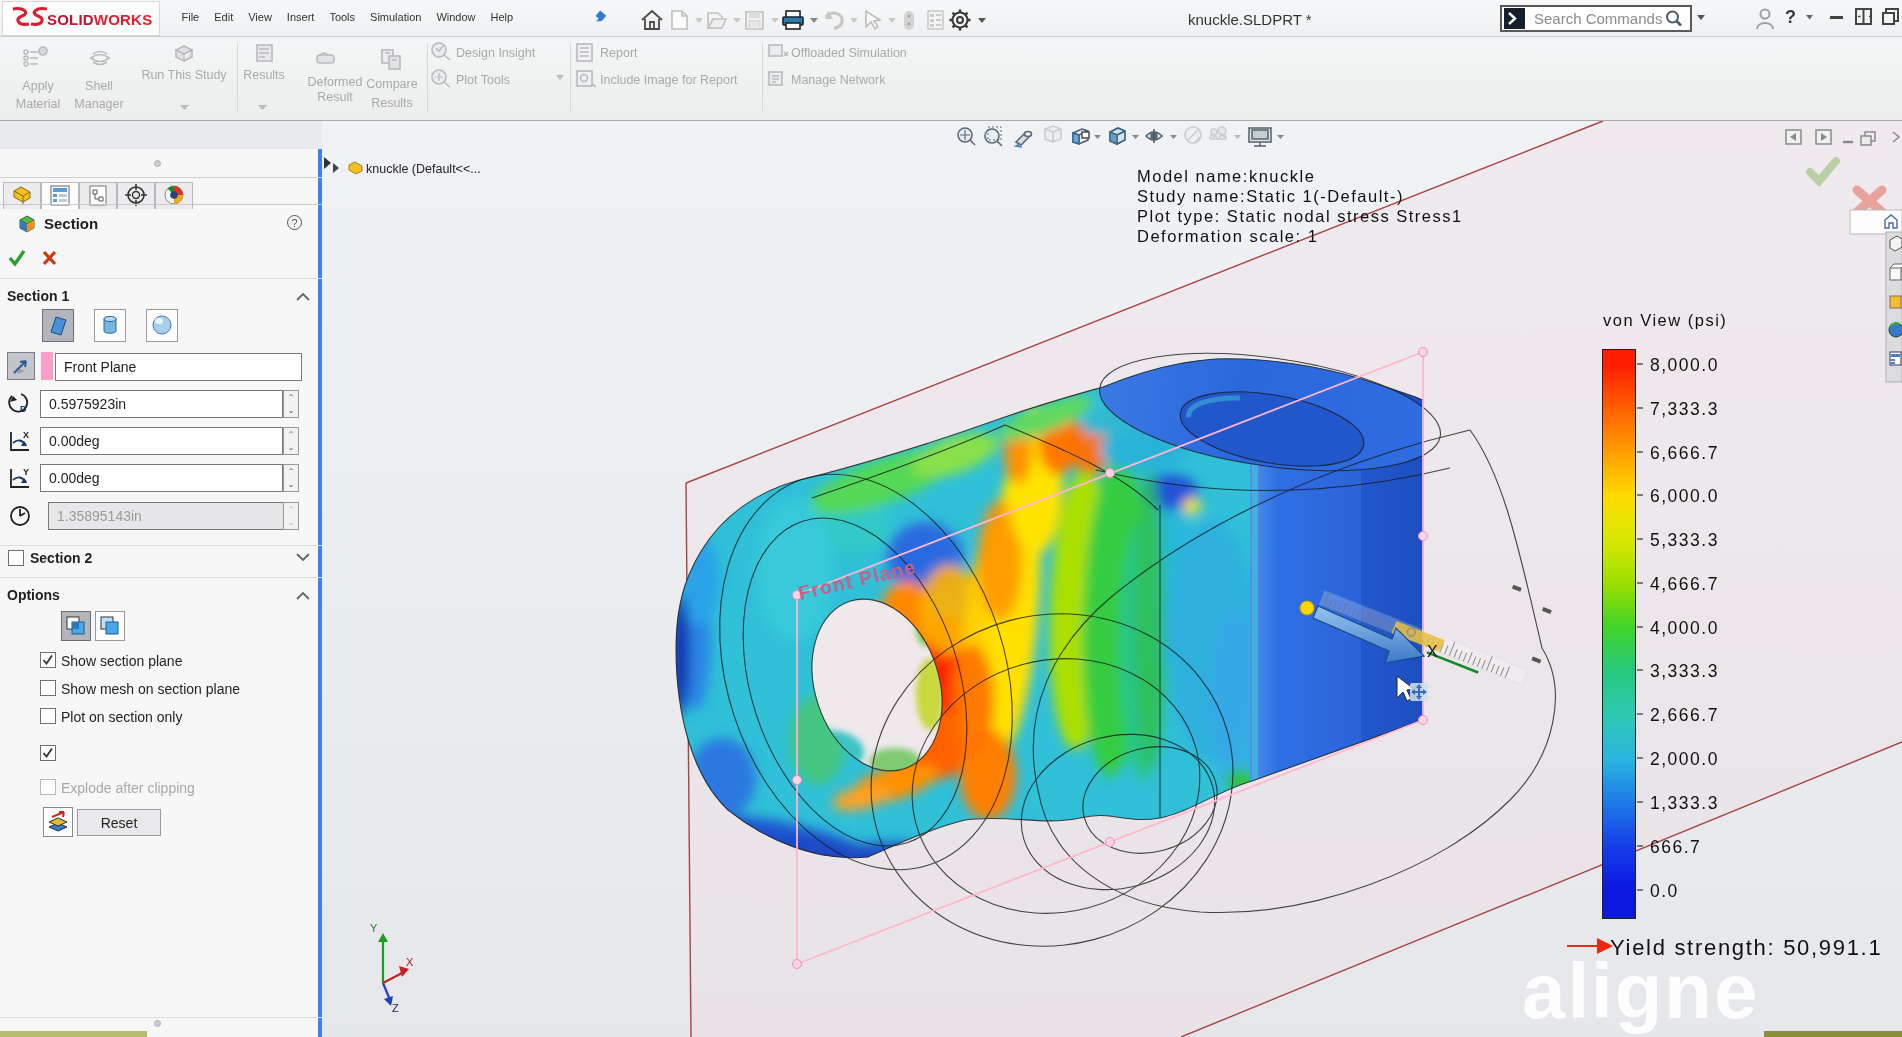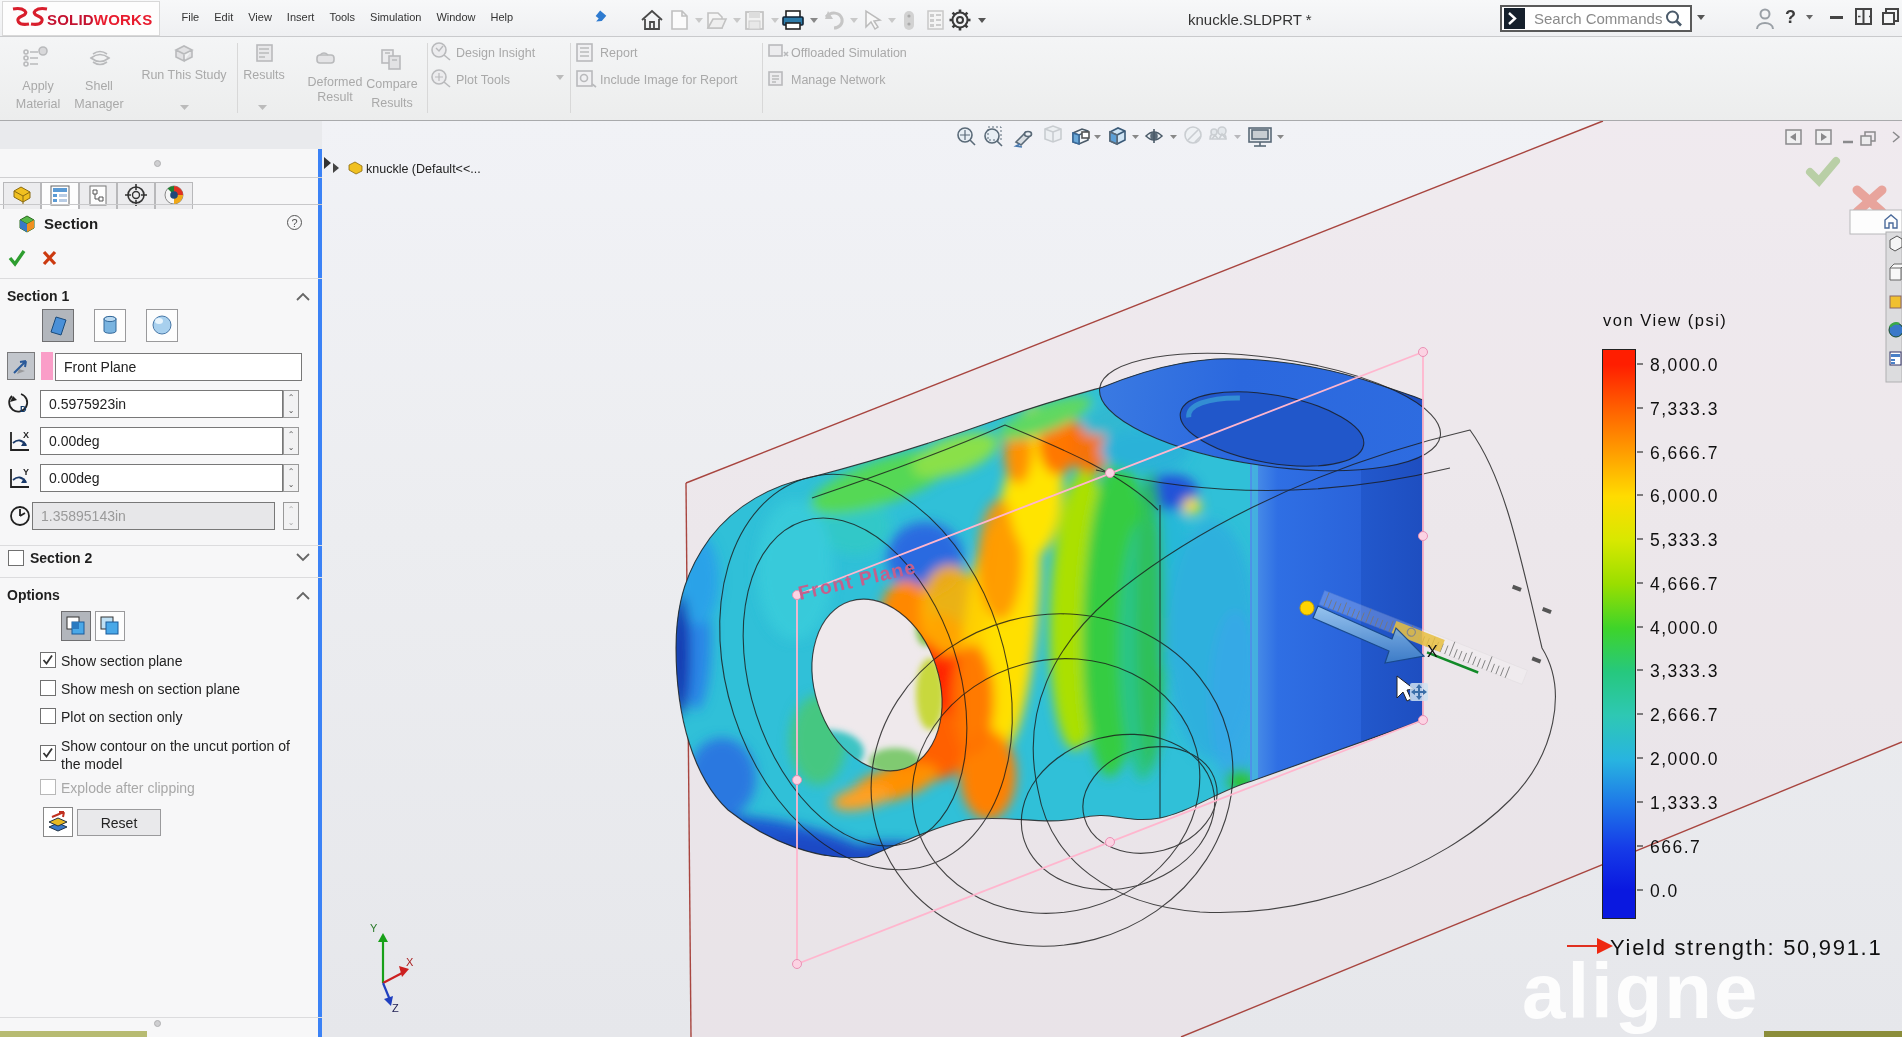--- a/index.html
+++ b/index.html
@@ -648,21 +648,21 @@
         <path d="M5 14 q7 -6 13 2" fill="none" stroke="#1a3a6a" stroke-width="1.8"></path>
         <path d="M16 12 l3 5 l-6 0" fill="#1a3a6a"></path>
         <text x="15" y="9" font-size="9" font-weight="bold" fill="#222">Y</text>
       </svg>
     <div class="inbox" style="left:40px;top:315px;width:243px">0.00deg</div>
     <div class="spin" style="left:283px;top:315px">⌃<br>⌄</div>
     <svg style="position:absolute;left:8px;top:355px" width="24" height="24" viewBox="0 0 24 24">
         <circle cx="12" cy="12" r="9" fill="none" stroke="#222" stroke-width="1.8"></circle>
         <path d="M12 12 L12 5 M12 12 L17 9" stroke="#222" stroke-width="1.8"></path>
       </svg>
-    <div class="inbox" style="left:32px;top:353px;width:243px;background:#e7e7e9;color:#9a9a9a">1.35895143in</div>
+    <div class="inbox" style="left:48px;top:353px;width:243px;background:#e7e7e9;color:#9a9a9a">1.35895143in</div>
     <div class="spin" style="left:283px;top:353px;color:#aaa">⌃<br>⌄</div>
     <div class="divline" style="top:396px"></div>
     <div class="cb" style="left:8px;top:401px"></div>
     <div class="hdrrow" style="left:30px;top:401px">Section 2</div>
     <svg style="position:absolute;left:296px;top:404px" width="14" height="9">
         <path d="M1 1 l6 6 l6 -6" fill="none" stroke="#666" stroke-width="1.8"></path>
       </svg>
     <div class="divline" style="top:428px"></div>
     <div class="hdrrow" style="left:7px;top:438px">Options</div>
     <svg style="position:absolute;left:296px;top:442px" width="14" height="9">
@@ -683,39 +683,39 @@
           <path d="M2.5 7 l3 3.5 l5.5 -8" fill="none" stroke="#333" stroke-width="1.8"></path>
         </svg></div>
     <div class="cblbl" style="left:61px;top:504px">Show section plane</div>
     <div class="cb" style="left:40px;top:531px"></div>
     <div class="cblbl" style="left:61px;top:532px">Show mesh on section plane</div>
     <div class="cb" style="left:40px;top:559px"></div>
     <div class="cblbl" style="left:61px;top:560px">Plot on section only</div>
     <div class="cb" style="left:40px;top:596px"><svg width="14" height="14" viewBox="0 0 14 14">
           <path d="M2.5 7 l3 3.5 l5.5 -8" fill="none" stroke="#333" stroke-width="1.8"></path>
         </svg></div>
-    <div class="cblbl" style="left:61px;top:588px;width:240px;line-height:18px">Show contour on the uncut portion of the model</div>
     <div class="cb" style="left:40px;top:630px;border-color:#b8b8b8"></div>
     <div class="cblbl" style="left:61px;top:631px;color:#a8a8a8">Explode after clipping</div>
 
     <div style="position:absolute;left:43px;top:658px;width:30px;height:30px;background:#fff;border:1px solid #888"><svg width="28" height="28" viewBox="0 0 28 28">
           <path d="M5 19 l9 -4 l9 4 l-9 4 Z" fill="#3a78c8" stroke="#234"></path>
           <path d="M5 14 l9 -4 l9 4 l-9 4 Z" fill="#e8b820" stroke="#234"></path>
           <path d="M8 9 l12 -5 m0 0 l-5 0 m5 0 l-1 5" stroke="#c03020" stroke-width="2" fill="none"></path>
         </svg></div>
     <div style="position:absolute;left:77px;top:660px;width:84px;height:27px;background:#e9e9eb;border:1px solid #9a9a9c;font-size:14px;color:#222;text-align:center;line-height:26px">Reset</div>
     <div class="divline" style="top:868px"></div>
     <div style="position:absolute;left:154px;top:871px;width:7px;height:7px;border-radius:50%;background:#cfcfd1;border:1px solid #b0b0b2"></div>
   </div>
   <svg style="position:absolute;left:322px;top:156px" width="10" height="14">
       <path d="M2 1 l7 6 l-7 6 Z" fill="#333"></path>
     </svg>
   <div style="position:absolute;left:0;top:1031px;width:147px;height:6px;background:#b7bb72"></div>
   <div style="position:absolute;left:1764px;top:1031px;width:138px;height:6px;background:#8b8d3a"></div>
 
+  <div class="vptext" style="left:1137px;top:166px;line-height:20px">Model name:knuckle<br>Study name:Static 1(-Default-)<br>Plot type: Static nodal stress Stress1<br>Deformation scale: 1</div>
   <div class="vptext" style="left:1603px;top:311px">von View (psi)</div>
   <div style="position:absolute;left:1602px;top:349px;width:34px;height:570px;border:1px solid #222;background:linear-gradient(#ff1e00 0%,#ff1e00 2.6%,#ff6000 10.3%,#ff9e00 18.1%,#ffdc00 25.8%,#d8e800 33.5%,#9ade00 41.2%,#3ed42a 49%,#26c87e 56.7%,#2ec8b4 64.4%,#28b4e0 72.2%,#1e78e8 79.9%,#163ce8 87.6%,#0a18e0 95%,#0a18e0 100%)"></div>
   <svg style="position:absolute;left:1637px;top:349px" width="14" height="570" viewBox="0 0 14 570">
     <g stroke="#333" stroke-width="1.2">
       <line x1="0" y1="15" x2="6" y2="15"></line>
         <line x1="0" y1="59" x2="6" y2="59"></line>
         <line x1="0" y1="103" x2="6" y2="103"></line>
         <line x1="0" y1="146" x2="6" y2="146"></line>
       <line x1="0" y1="190" x2="6" y2="190"></line>
         <line x1="0" y1="234" x2="6" y2="234"></line>

